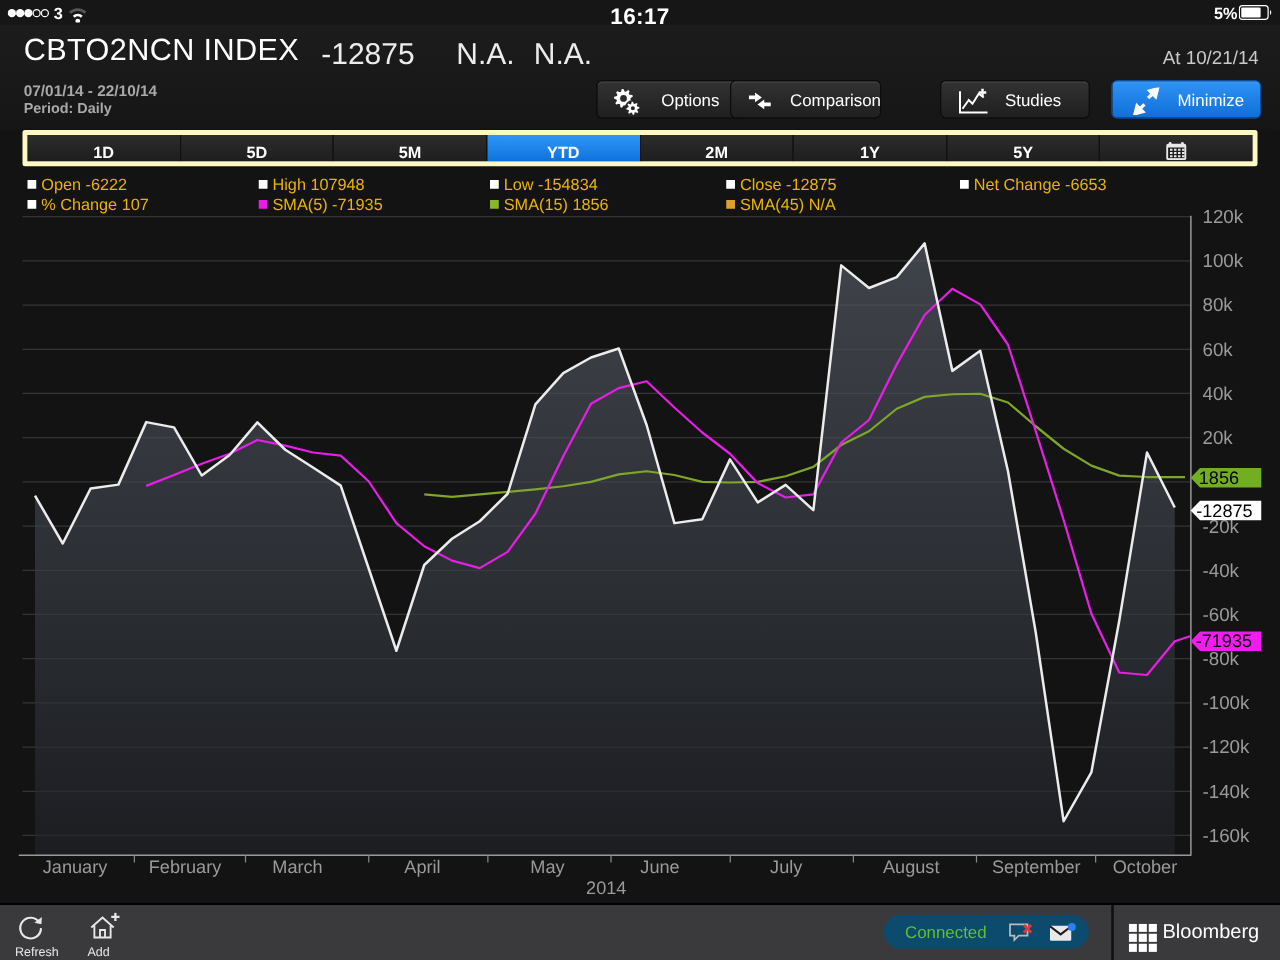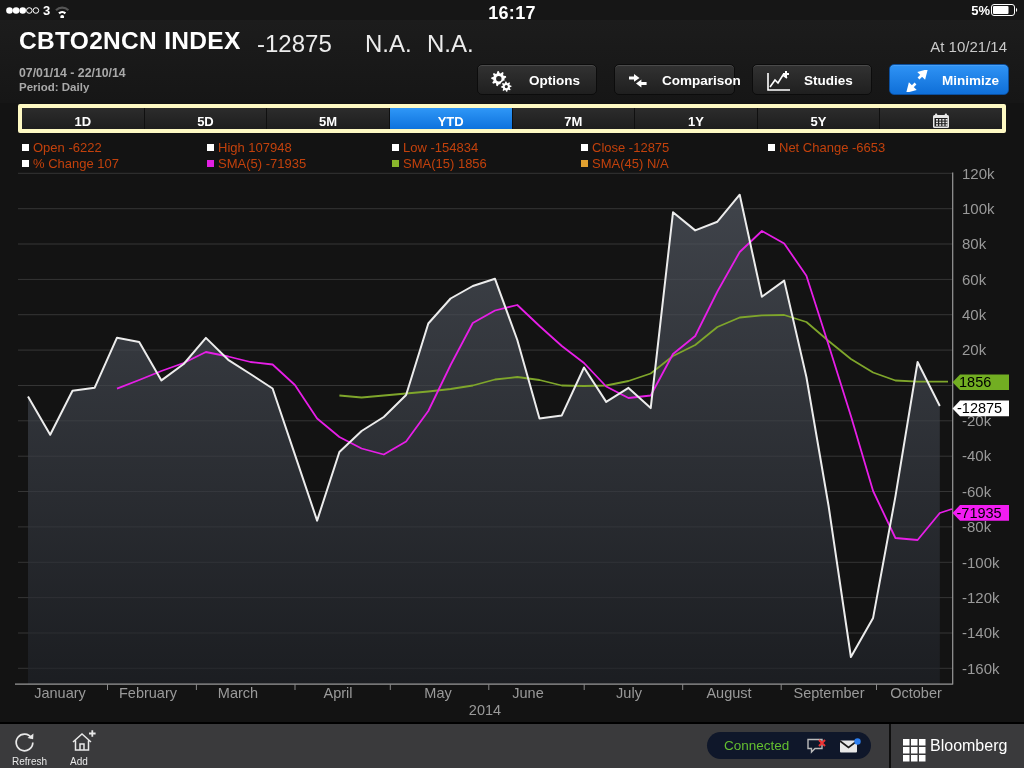--- a/index.html
+++ b/index.html
@@ -2,44 +2,44 @@
 <html><head><meta charset="utf-8"><style>
 *{margin:0;padding:0;box-sizing:border-box}
 html,body{width:1024px;height:768px;background:#131313;font-family:"Liberation Sans",sans-serif;overflow:hidden;position:relative}
 .abs{position:absolute}
 
 #status{position:absolute;top:0;left:0;width:1024px;height:20px;background:#161616;color:#fff}
 #time{position:absolute;left:0;right:0;top:3px;text-align:center;font-size:18px;font-weight:bold;letter-spacing:.3px}
 #batt{position:absolute;right:34px;top:3px;font-size:13px;font-weight:bold}
 
 #header{position:absolute;top:20px;left:0;width:1024px;height:83px;background:#1a1a1a;background:linear-gradient(#1c1c1c,#161616)}
-#title{position:absolute;left:19px;top:7px;font-size:24.5px;font-weight:bold;color:#fff;letter-spacing:.3px}
+#title{position:absolute;left:19px;top:7px;font-size:24.5px;font-weight:normal;color:#fff;letter-spacing:.3px}
 #tnum{position:absolute;left:257px;top:10px;font-size:24px;color:#ececec}
 #tna1{position:absolute;left:365px;top:10px;font-size:24px;color:#ececec}
 #tna2{position:absolute;left:427px;top:10px;font-size:24px;color:#ececec}
 #atdate{position:absolute;right:17px;top:18px;font-size:15px;color:#c9c9c9}
 #rng{position:absolute;left:19px;top:46px;font-size:12.3px;font-weight:bold;color:#a9a9a9}
 #per{position:absolute;left:19px;top:61px;font-size:11.5px;font-weight:bold;color:#a9a9a9}
-.btn{position:absolute;top:44px;height:31px;background:linear-gradient(#323232,#1f1f1f);border:1px solid #0c0c0c;border-radius:5px;color:#fff;font-size:13.5px;font-weight:bold;box-shadow:inset 0 1px 0 rgba(255,255,255,.12)}
+.btn{position:absolute;top:44px;height:31px;background:linear-gradient(#323232,#1f1f1f);border:1px solid #0c0c0c;border-radius:5px;color:#fff;font-size:13.5px;font-weight:normal;box-shadow:inset 0 1px 0 rgba(255,255,255,.12)}
 .btn .lbl{position:absolute;top:8px}
 .btn svg{position:absolute;top:5px}
 #btn-min{background:linear-gradient(#2f93f5,#0f6fd8);border-color:#0b4f9e}
 
 #tabs{position:absolute;top:104px;left:18px;width:988px;height:29px;display:flex;border:4px solid #fef9c3;border-radius:2px;overflow:hidden}
 .tab{flex:1;background:linear-gradient(#2c2c2c,#1e1e1e);border-right:1px solid #101010;color:#fff;font-size:13px;font-weight:bold;text-align:center;line-height:28px}
 .tab:last-child{border-right:none}
 .tab.sel{background:linear-gradient(#2f97f7,#0e72dd)}
 
-.leg{position:absolute;font-size:13px;color:#c2410c;white-space:nowrap}
+.leg{position:absolute;font-size:13px;color:#eab308;white-space:nowrap}
 .sq{display:inline-block;width:7px;height:7px;background:#fff;margin-right:4px;position:relative;top:-1px}
 
 #bbar{position:absolute;top:722px;left:0;width:1024px;height:46px;background:#3a3a3c;border-top:2px solid #000}
 #bbar .ic{position:absolute;color:#e8e8e8;text-align:left;font-size:10px}
 #divider{position:absolute;left:889px;top:0;width:2px;height:46px;background:#0e0e0e}
-#pill{position:absolute;left:707px;top:8px;width:164px;height:27px;background:#0f172a;border-radius:14px}
+#pill{position:absolute;left:707px;top:8px;width:164px;height:27px;background:#0c4a6e;border-radius:14px}
 #pill .ct{position:absolute;left:17px;top:6px;font-size:13.5px;color:#64bf30}
 #blogo{position:absolute;left:930px;top:13px;color:#fff;font-size:16px;font-weight:normal}
 </style></head><body>
 <div id="status">
  <svg class="abs" style="left:6px;top:4px" width="75" height="14">
   <circle cx="3.5" cy="6.5" r="3.3" fill="#fff"></circle>
       <circle cx="10.1" cy="6.5" r="3.3" fill="#fff"></circle>
       <circle cx="16.7" cy="6.5" r="3.3" fill="#fff"></circle>
   <circle cx="23.3" cy="6.5" r="2.8" fill="none" stroke="#fff" stroke-width="1"></circle>
       <circle cx="29.9" cy="6.5" r="2.8" fill="none" stroke="#fff" stroke-width="1"></circle>
@@ -67,21 +67,21 @@
  <div id="rng">07/01/14 - 22/10/14</div>
  <div id="per">Period: Daily</div>
  <div class="btn" style="left:477px;width:120px">
   <svg style="left:11px" width="26" height="23" viewBox="0 0 26 23">
         <path d="M16.97,11.21 L16.43,12.42 L14.13,12.25 L13.45,12.95 L13.68,15.24 L12.48,15.81 L10.84,14.20 L9.87,14.30 L8.57,16.20 L7.29,15.87 L7.06,13.58 L6.25,13.03 L4.04,13.65 L3.26,12.58 L4.56,10.68 L4.30,9.74 L2.20,8.79 L2.30,7.47 L4.52,6.85 L4.92,5.96 L3.92,3.88 L4.85,2.94 L6.94,3.88 L7.82,3.46 L8.39,1.23 L9.71,1.10 L10.71,3.17 L11.65,3.42 L13.52,2.07 L14.62,2.82 L14.05,5.05 L14.62,5.84 L16.91,6.02 L17.27,7.29 L15.40,8.63 L15.33,9.61 Z M12.50,8.70 A2.7,2.7 0 1,0 7.10,8.70 A2.7,2.7 0 1,0 12.50,8.70 Z" fill="#fff" fill-rule="evenodd"></path>
         <circle cx="17.3" cy="16.6" r="6.6" fill="#272727"></circle>
         <path d="M21.60,19.53 L20.94,20.31 L19.33,19.70 L18.68,20.03 L18.27,21.71 L17.25,21.80 L16.55,20.22 L15.85,20.01 L14.37,20.90 L13.59,20.24 L14.20,18.63 L13.87,17.98 L12.19,17.57 L12.10,16.55 L13.68,15.85 L13.89,15.15 L13.00,13.67 L13.66,12.89 L15.27,13.50 L15.92,13.17 L16.33,11.49 L17.35,11.40 L18.05,12.98 L18.75,13.19 L20.23,12.30 L21.01,12.96 L20.40,14.57 L20.73,15.22 L22.41,15.63 L22.50,16.65 L20.92,17.35 L20.71,18.05 Z M18.90,16.60 A1.6,1.6 0 1,0 15.70,16.60 A1.6,1.6 0 1,0 18.90,16.60 Z" fill="#fff" fill-rule="evenodd"></path>
       </svg>
   <div class="lbl" style="left:51px">Options</div>
  </div>
- <div class="btn" style="left:614px;width:121px">
+ <div class="btn" style="left:584px;width:121px">
   <svg style="left:14px;top:9px" width="18" height="14" viewBox="0 0 18 14">
         <g fill="#fff">
           <path d="M0,2.4 H5 V0 L10.5,3.9 L5,7.8 V5.4 H0 Z"></path>
           <path d="M17.6,8 H12.4 V5.6 L7,9.5 L12.4,13.4 V11 H17.6 Z"></path>
         </g>
       </svg>
   <div class="lbl" style="left:47px">Comparison</div>
  </div>
  <div class="btn" id="btn-min" style="left:889px;width:120px">
   <svg style="left:15px" width="24" height="22" viewBox="0 0 24 22">
@@ -101,21 +101,21 @@
         <path d="M19 2 h2 v-2 h2 v2 h2 v2 h-2 v2 h-2 v-2 h-2 Z" fill="#fff" transform="translate(-2,1)"></path>
       </svg>
   <div class="lbl" style="left:51px">Studies</div>
  </div>
 </div>
 <div id="tabs">
  <div class="tab">1D</div>
     <div class="tab">5D</div>
     <div class="tab">5M</div>
     <div class="tab sel">YTD</div>
- <div class="tab">7M</div>
+ <div class="tab">2M</div>
     <div class="tab">1Y</div>
     <div class="tab">5Y</div>
  <div class="tab"><svg width="18" height="16" viewBox="0 0 18 16" style="vertical-align:-3px">
         <rect x="1" y="2" width="16" height="13" rx="1.5" fill="#e8e8e8"></rect>
         <rect x="3" y="0.5" width="2.2" height="3.5" rx="1" fill="#e8e8e8"></rect>
         <rect x="12.8" y="0.5" width="2.2" height="3.5" rx="1" fill="#e8e8e8"></rect>
         <rect x="2.5" y="5" width="13" height="8.5" fill="#1e1e1e"></rect>
         <g fill="#e8e8e8">
           <rect x="4.0" y="6.0" width="2" height="1.6"></rect>
           <rect x="7.2" y="6.0" width="2" height="1.6"></rect>

